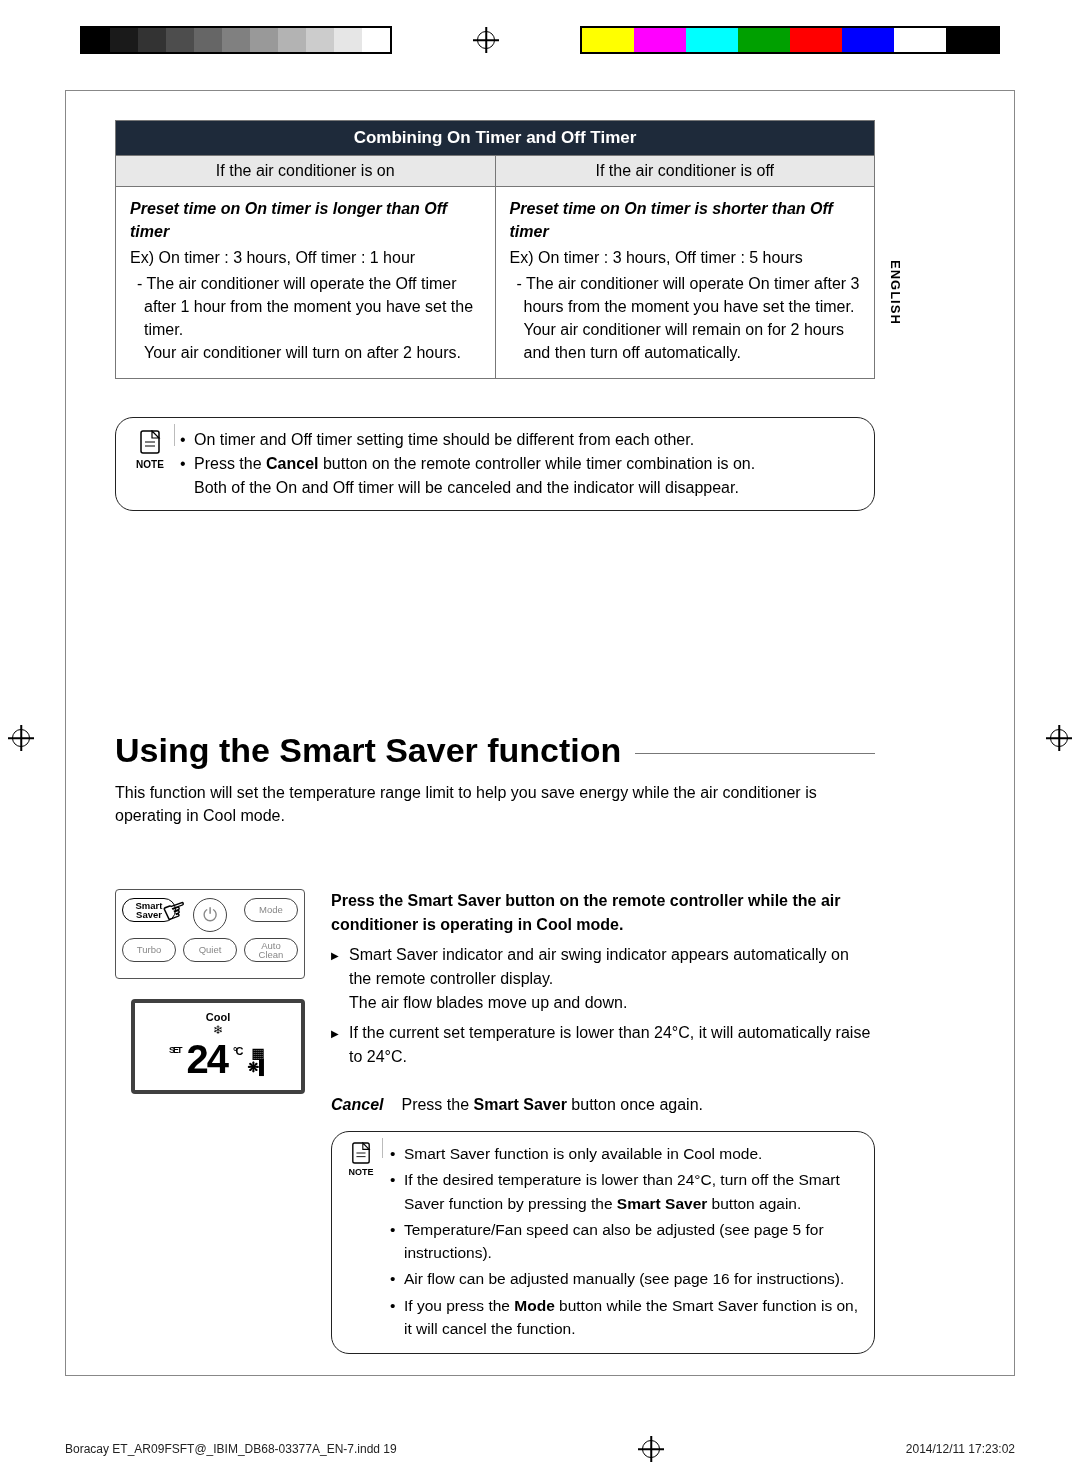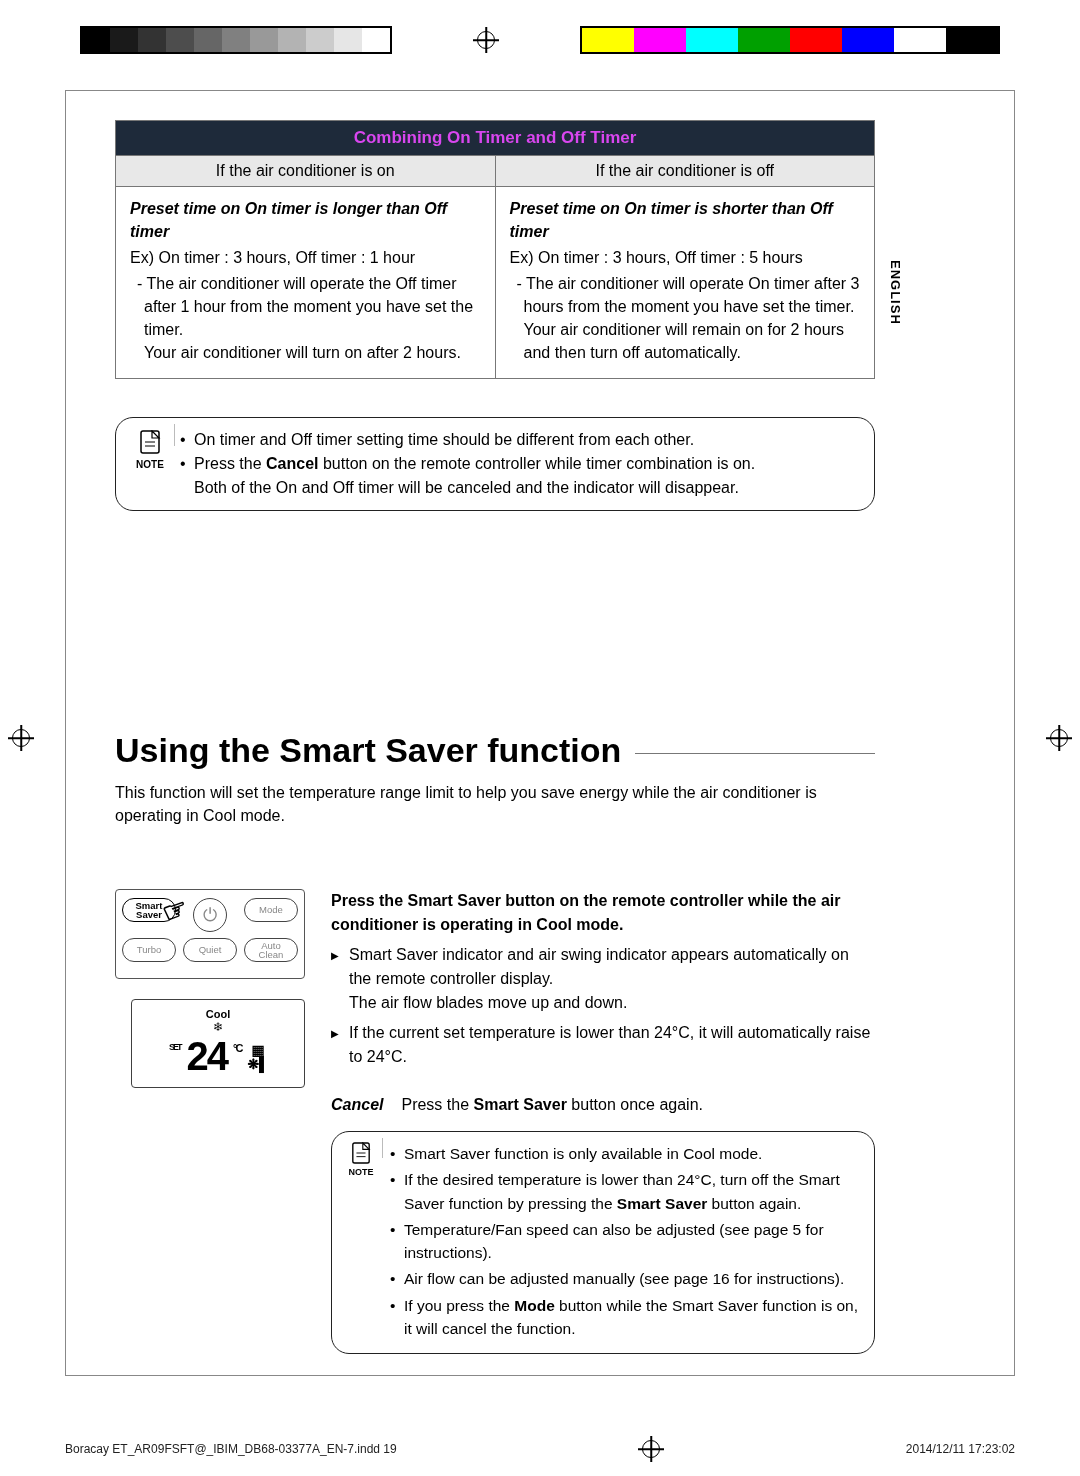--- a/index.html
+++ b/index.html
@@ -18,21 +18,21 @@
   .reg-mark::after  { top:-5px; bottom:-5px; left:50%; width:1.5px; transform:translateX(-50%); }
   .reg-mark.center { margin:0 auto; }
   .side-reg { position:absolute; top:50%; transform:translateY(-50%); }
   .side-reg.left  { left:12px; }
   .side-reg.right { right:12px; }
   
   .cropbox { position:absolute; left:65px; top:90px; width:950px; height:1286px; border:1px solid #888; }
   .content { position:absolute; left:115px; top:120px; width:760px; }
   
   table.timer { width:100%; border-collapse:collapse; font-size:16px; }
-  table.timer th.title { background:#1e2a3a; color:#d946ef; font-weight:700; padding:7px; text-align:center; font-size:17px; border:1px solid #777; }
+  table.timer th.title { background:#1e2a3a; color:#ffffff; font-weight:700; padding:7px; text-align:center; font-size:17px; border:1px solid #777; }
   table.timer th.sub { background:#e8e8e8; font-weight:400; padding:6px; text-align:center; border:1px solid #777; font-size:16px; }
   table.timer td.cell { border:1px solid #777; padding:10px 14px 14px 14px; vertical-align:top; font-size:16px; line-height:1.45; width:50%; }
   table.timer td.cell .preset { font-style:italic; font-weight:700; margin-bottom:3px; }
   table.timer td.cell .ex { margin-bottom:2px; }
   table.timer td.cell .indent { padding-left:14px; text-indent:-7px; }
   
   .lang { position:absolute; right:-28px; top:140px; writing-mode:vertical-rl; font-weight:700; font-size:13px; letter-spacing:1px; }
   
   .notebox { border:1.5px solid #222; border-radius:18px; margin-top:38px; padding:10px 16px 10px 64px; position:relative; font-size:16px; line-height:1.5; }
   .notebox .icon { position:absolute; left:16px; top:12px; text-align:center; width:36px; font-size:10px; font-weight:700; }
@@ -49,21 +49,21 @@
   
   .ss-row { display:flex; margin-top:62px; gap:26px; }
   .ss-left { width:190px; flex:0 0 190px; }
   .remote-box { border:1px solid #555; border-radius:4px; padding:8px 6px 8px 6px; background:#fff; margin-bottom:20px; }
   .remote-row { display:flex; justify-content:space-between; margin-bottom:6px; }
   .remote-row:last-child { margin-bottom:8px; }
   .rbtn { width:54px; height:24px; border:1.5px solid #444; border-radius:15px; font-size:9.5px; display:flex; align-items:center; justify-content:center; text-align:center; line-height:1; color:#888; position:relative; }
   .rbtn.active { color:#000; border-color:#000; font-weight:700; }
   .rbtn.power { border-radius:50%; width:34px; height:34px; font-size:18px; color:#888; }
   .hand { position:absolute; left:40px; top:-2px; font-size:28px; transform:rotate(-20deg); filter:grayscale(1); }
-  .display-box { border:1px solid #404040; border-radius:4px; padding:8px 10px; text-align:center;margin-left:16px; }
+  .display-box { border:4px solid #404040; border-radius:4px; padding:8px 10px; text-align:center;margin-left:16px; }
   .display-box .cool { font-size:11px; font-weight:700; }
   .display-box .temp { font-family:"Arial Black",Arial; font-size:40px; font-weight:900; letter-spacing:-2px; display:flex; align-items:center; justify-content:center; gap:6px; }
   .display-box .temp .set { font-size:9px; font-weight:700; align-self:flex-start; margin-top:8px; }
   .display-box .temp .degc { font-size:11px; font-weight:700; align-self:flex-start; margin-top:8px; }
   .display-box .temp .iconcol { font-size:14px; line-height:1; }
   .ss-right { flex:1; font-size:16px; line-height:1.5; }
   .ss-right .lead b { font-weight:700; }
   .ss-right .arrow-item { position:relative; padding-left:18px; margin-top:6px; }
   .ss-right .arrow-item::before { content:"▶"; font-size:10px; position:absolute; left:0; top:5px; }
   .cancel-row { margin-top:24px; display:flex; gap:18px; font-size:16px; }

